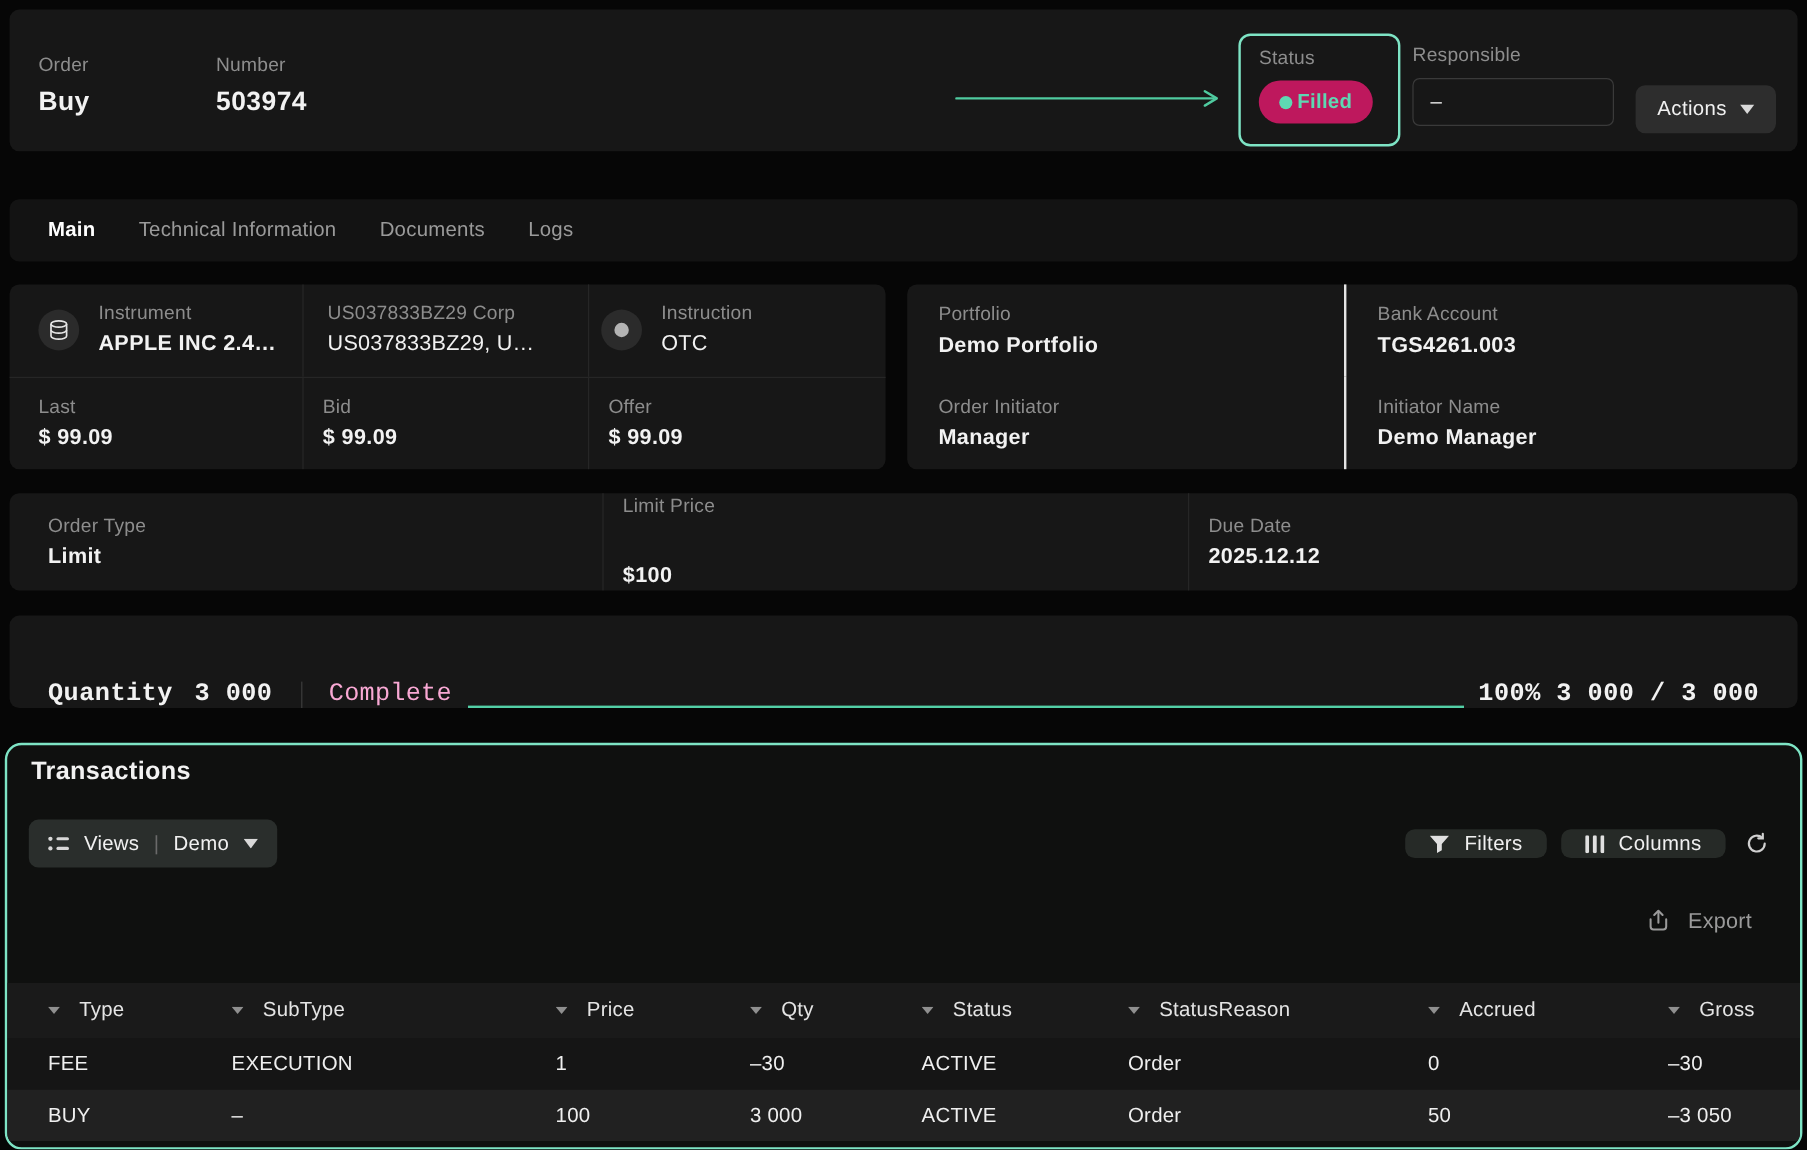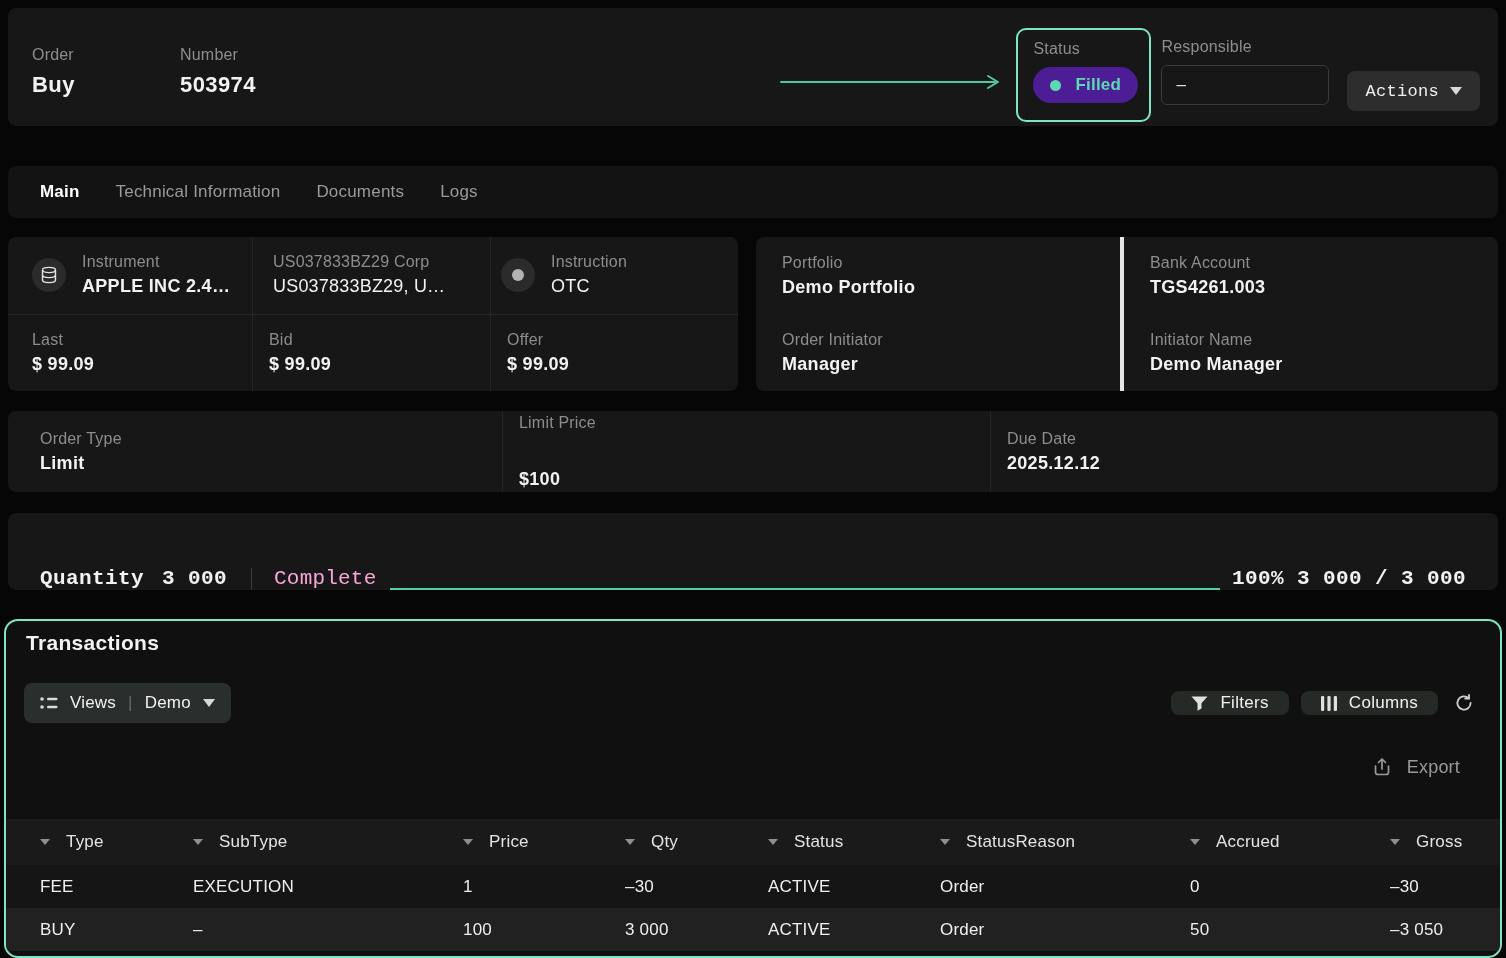--- a/index.html
+++ b/index.html
@@ -20,34 +20,34 @@
   .hfield { margin-top:38px; }
   .hfield-order { width:148px; }
   .val-lg { font-size:22px; font-weight:700; margin-top:8px; letter-spacing:.4px; }
   .flex-spacer { flex:1; }
   .annot-arrow { margin-top:66px; margin-right:12px; flex:none; }
   .status-frame {
     margin-top:20px; width:135px; height:94px; flex:none;
     border:2px solid #7ee4c5; border-radius:10px; padding:10px 0 0 15px;
   }
   .status-badge {
-    margin-top:9px; display:inline-flex; align-items:center; gap:14px;
-    background:#4c1d95; border-radius:19px; padding:8px 17px;
+    margin-top:9px; display:inline-flex; align-items:center; gap:4px;
+    background:#be185d; border-radius:19px; padding:8px 17px;
   }
   .status-dot { width:11px; height:11px; border-radius:50%; background:#5ed8b2; }
   .status-text { color:#5ed8b2; font-weight:700; font-size:17px; }
   .resp-field { margin-top:30px; margin-left:10px; }
   .resp-input {
     margin-top:9px; width:168px; height:40px; border:1px solid #3a3a3a; border-radius:6px;
     display:flex; align-items:center; padding:0 14px; color:#e8e8e8; font-size:17px; cursor:pointer;
   }
   .actions-btn {
     margin-top:63px; margin-left:18px; height:40px; background:#2d2d2d; border:none; border-radius:8px;
     color:#f0f0f0; font-size:17px; display:flex; align-items:center; gap:11px; padding:0 18px;
-    font-family:Liberation Mono, monospace; letter-spacing:.3px; cursor:pointer;
+    font-family:Liberation Sans, sans-serif; letter-spacing:.3px; cursor:pointer;
   }
 
   
   .tabs {
     margin:40px 8px 0; height:52px; background:#131313; border-radius:8px;
     display:flex; align-items:center; gap:36px; padding:0 32px;
   }
   .tab { color:#9a9a9a; font-size:17px; cursor:pointer; white-space:nowrap; }
   .tab.active { color:#ffffff; font-weight:700; }
 
@@ -68,21 +68,21 @@
   .val-b { font-size:18px; font-weight:700; margin-top:5px; letter-spacing:.3px; }
   .val-n { font-size:18px; margin-top:5px; }
   .icon-circle {
     width:34px; height:34px; border-radius:50%; background:#2b2b2b; flex:none;
     display:flex; align-items:center; justify-content:center;
   }
   .dot-inner { width:12px; height:12px; border-radius:50%; background:#b3b3b3; }
 
   .card-portfolio { flex:1; display:grid; grid-template-columns:364px 1fr; grid-template-rows:1fr 1fr; }
   .pcell { display:flex; flex-direction:column; justify-content:center; padding-left:26px; }
-  .pcol2 { border-left:4px solid #e5e5e5; }
+  .pcol2 { border-left:2px solid #e5e5e5; }
 
   
   .order-strip { margin:20px 8px 0; height:81px; background:#171717; border-radius:8px; display:flex; }
   .ocell { display:flex; flex-direction:column; justify-content:center; }
   .o1 { width:494px; padding-left:32px; }
   .o2 { width:488px; padding-left:16px; border-left:1px solid #262626;gap:32px; }
   .o3 { flex:1; padding-left:16px; border-left:1px solid #262626; }
 
   
   .quantity-bar {

